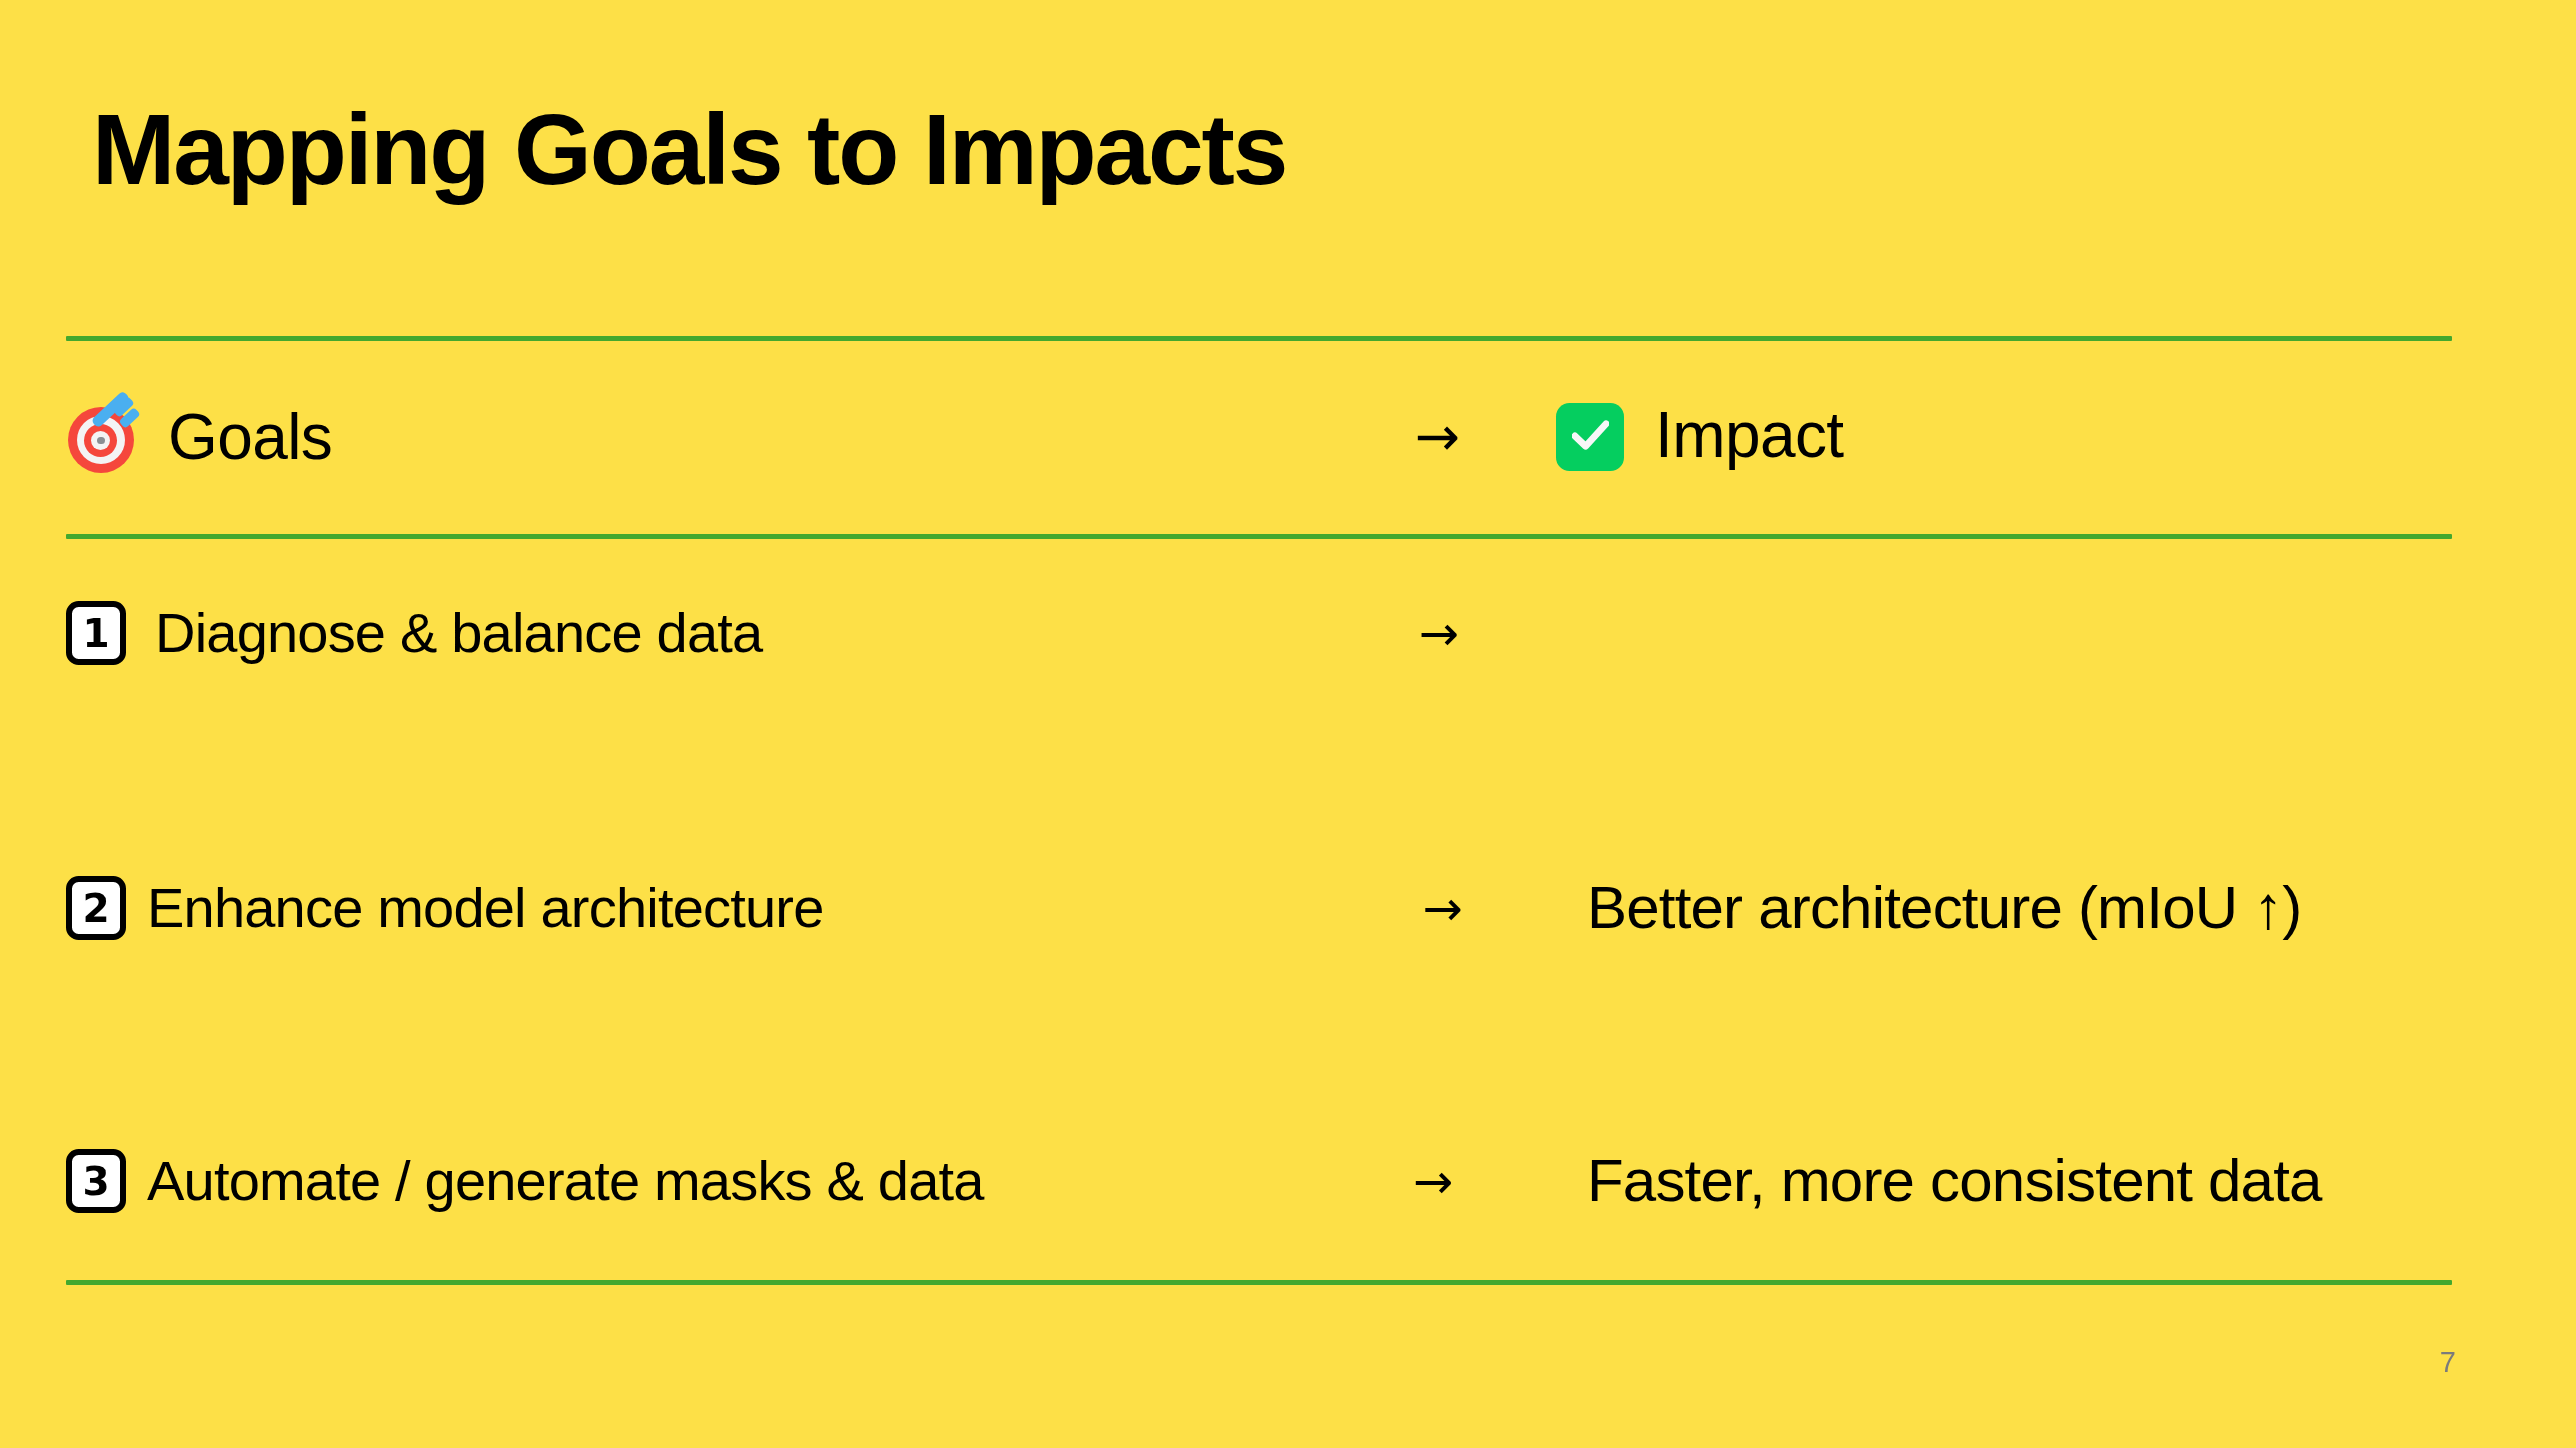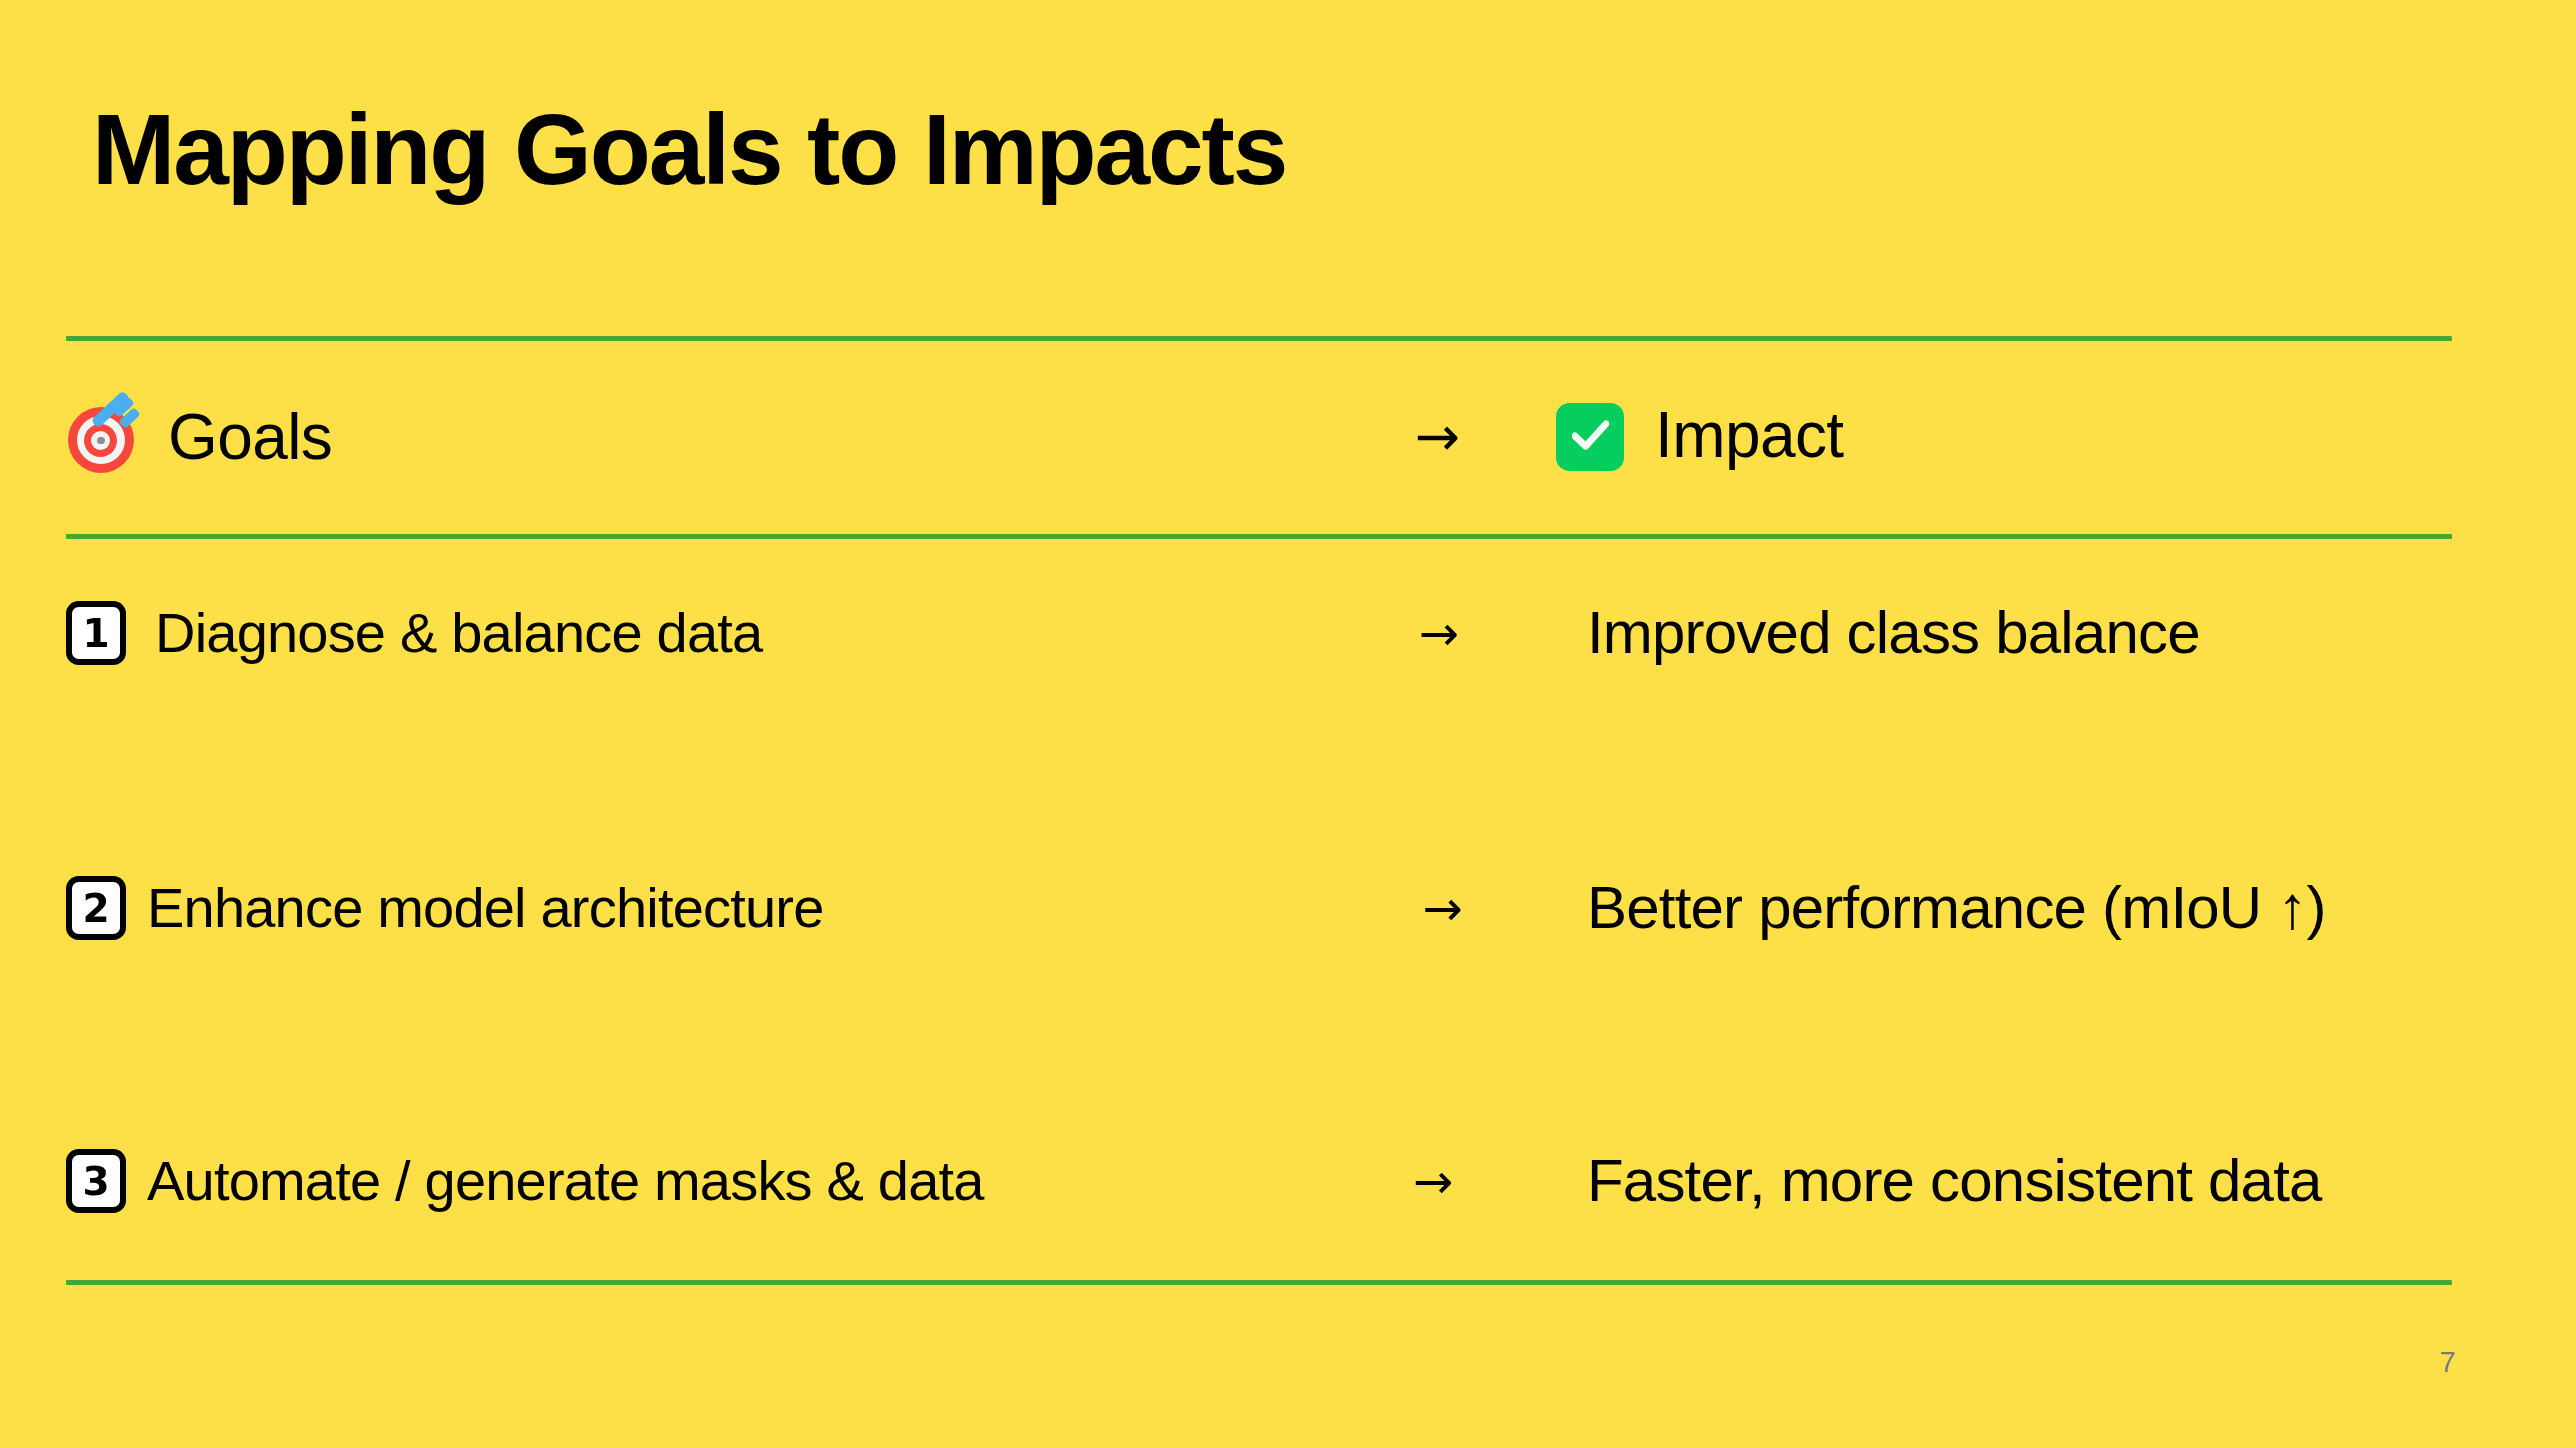--- a/index.html
+++ b/index.html
@@ -253,35 +253,32 @@
   </div>
 
   <div class="row row-1">
     <div class="col-goal">
       <span class="keycap">1</span>
       <span class="goal-text gap-1">Diagnose &amp; balance data</span>
     </div>
     <div class="col-arrow">
       <span class="arrow-glyph arrow-row arrow-row-1">→</span>
     </div>
-    <div class="col-impact">
-      <span class="impact-text">Improved class balance</span>
-    </div>
   </div>
 
   <div class="row row-2">
     <div class="col-goal">
       <span class="keycap">2</span>
       <span class="goal-text gap-2">Enhance model architecture</span>
     </div>
     <div class="col-arrow">
       <span class="arrow-glyph arrow-row arrow-row-2">→</span>
     </div>
     <div class="col-impact">
-      <span class="impact-text">Better performance (mIoU ↑)</span>
+      <span class="impact-text">Better architecture (mIoU ↑)</span>
     </div>
   </div>
 
   <div class="row row-3">
     <div class="col-goal">
       <span class="keycap">3</span>
       <span class="goal-text gap-3">Automate / generate masks &amp; data</span>
     </div>
     <div class="col-arrow">
       <span class="arrow-glyph arrow-row arrow-row-3">→</span>

